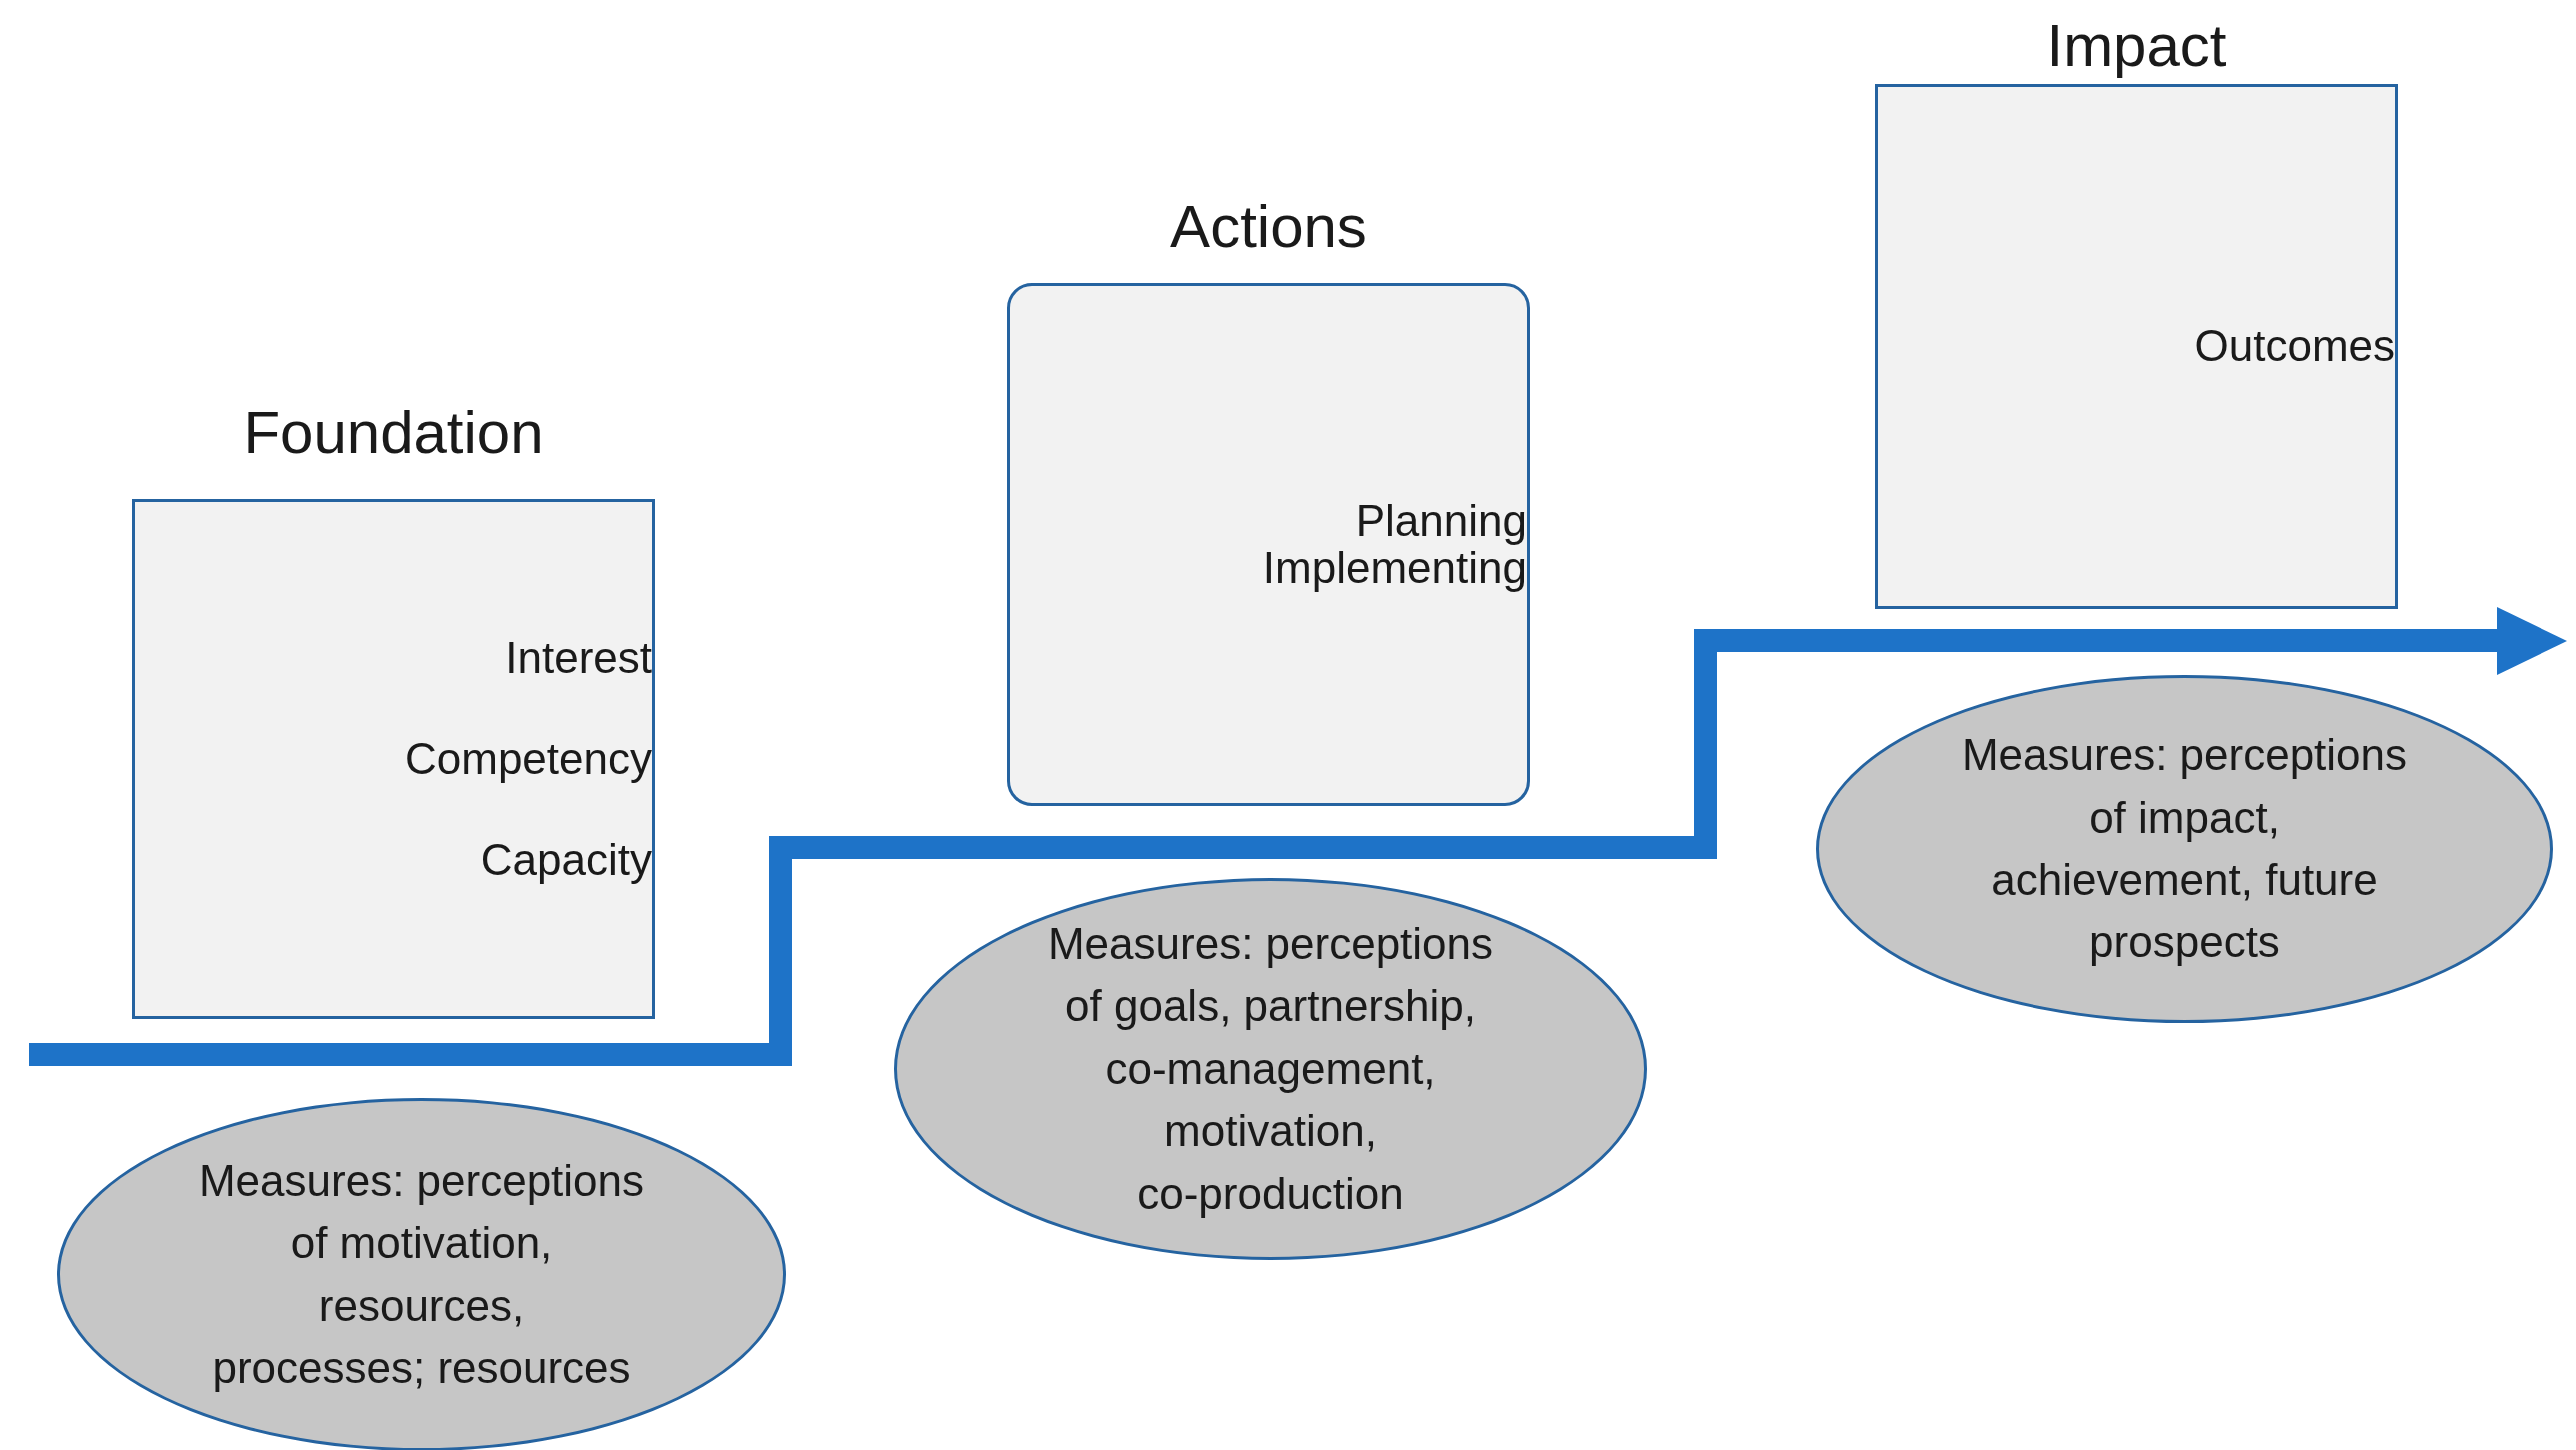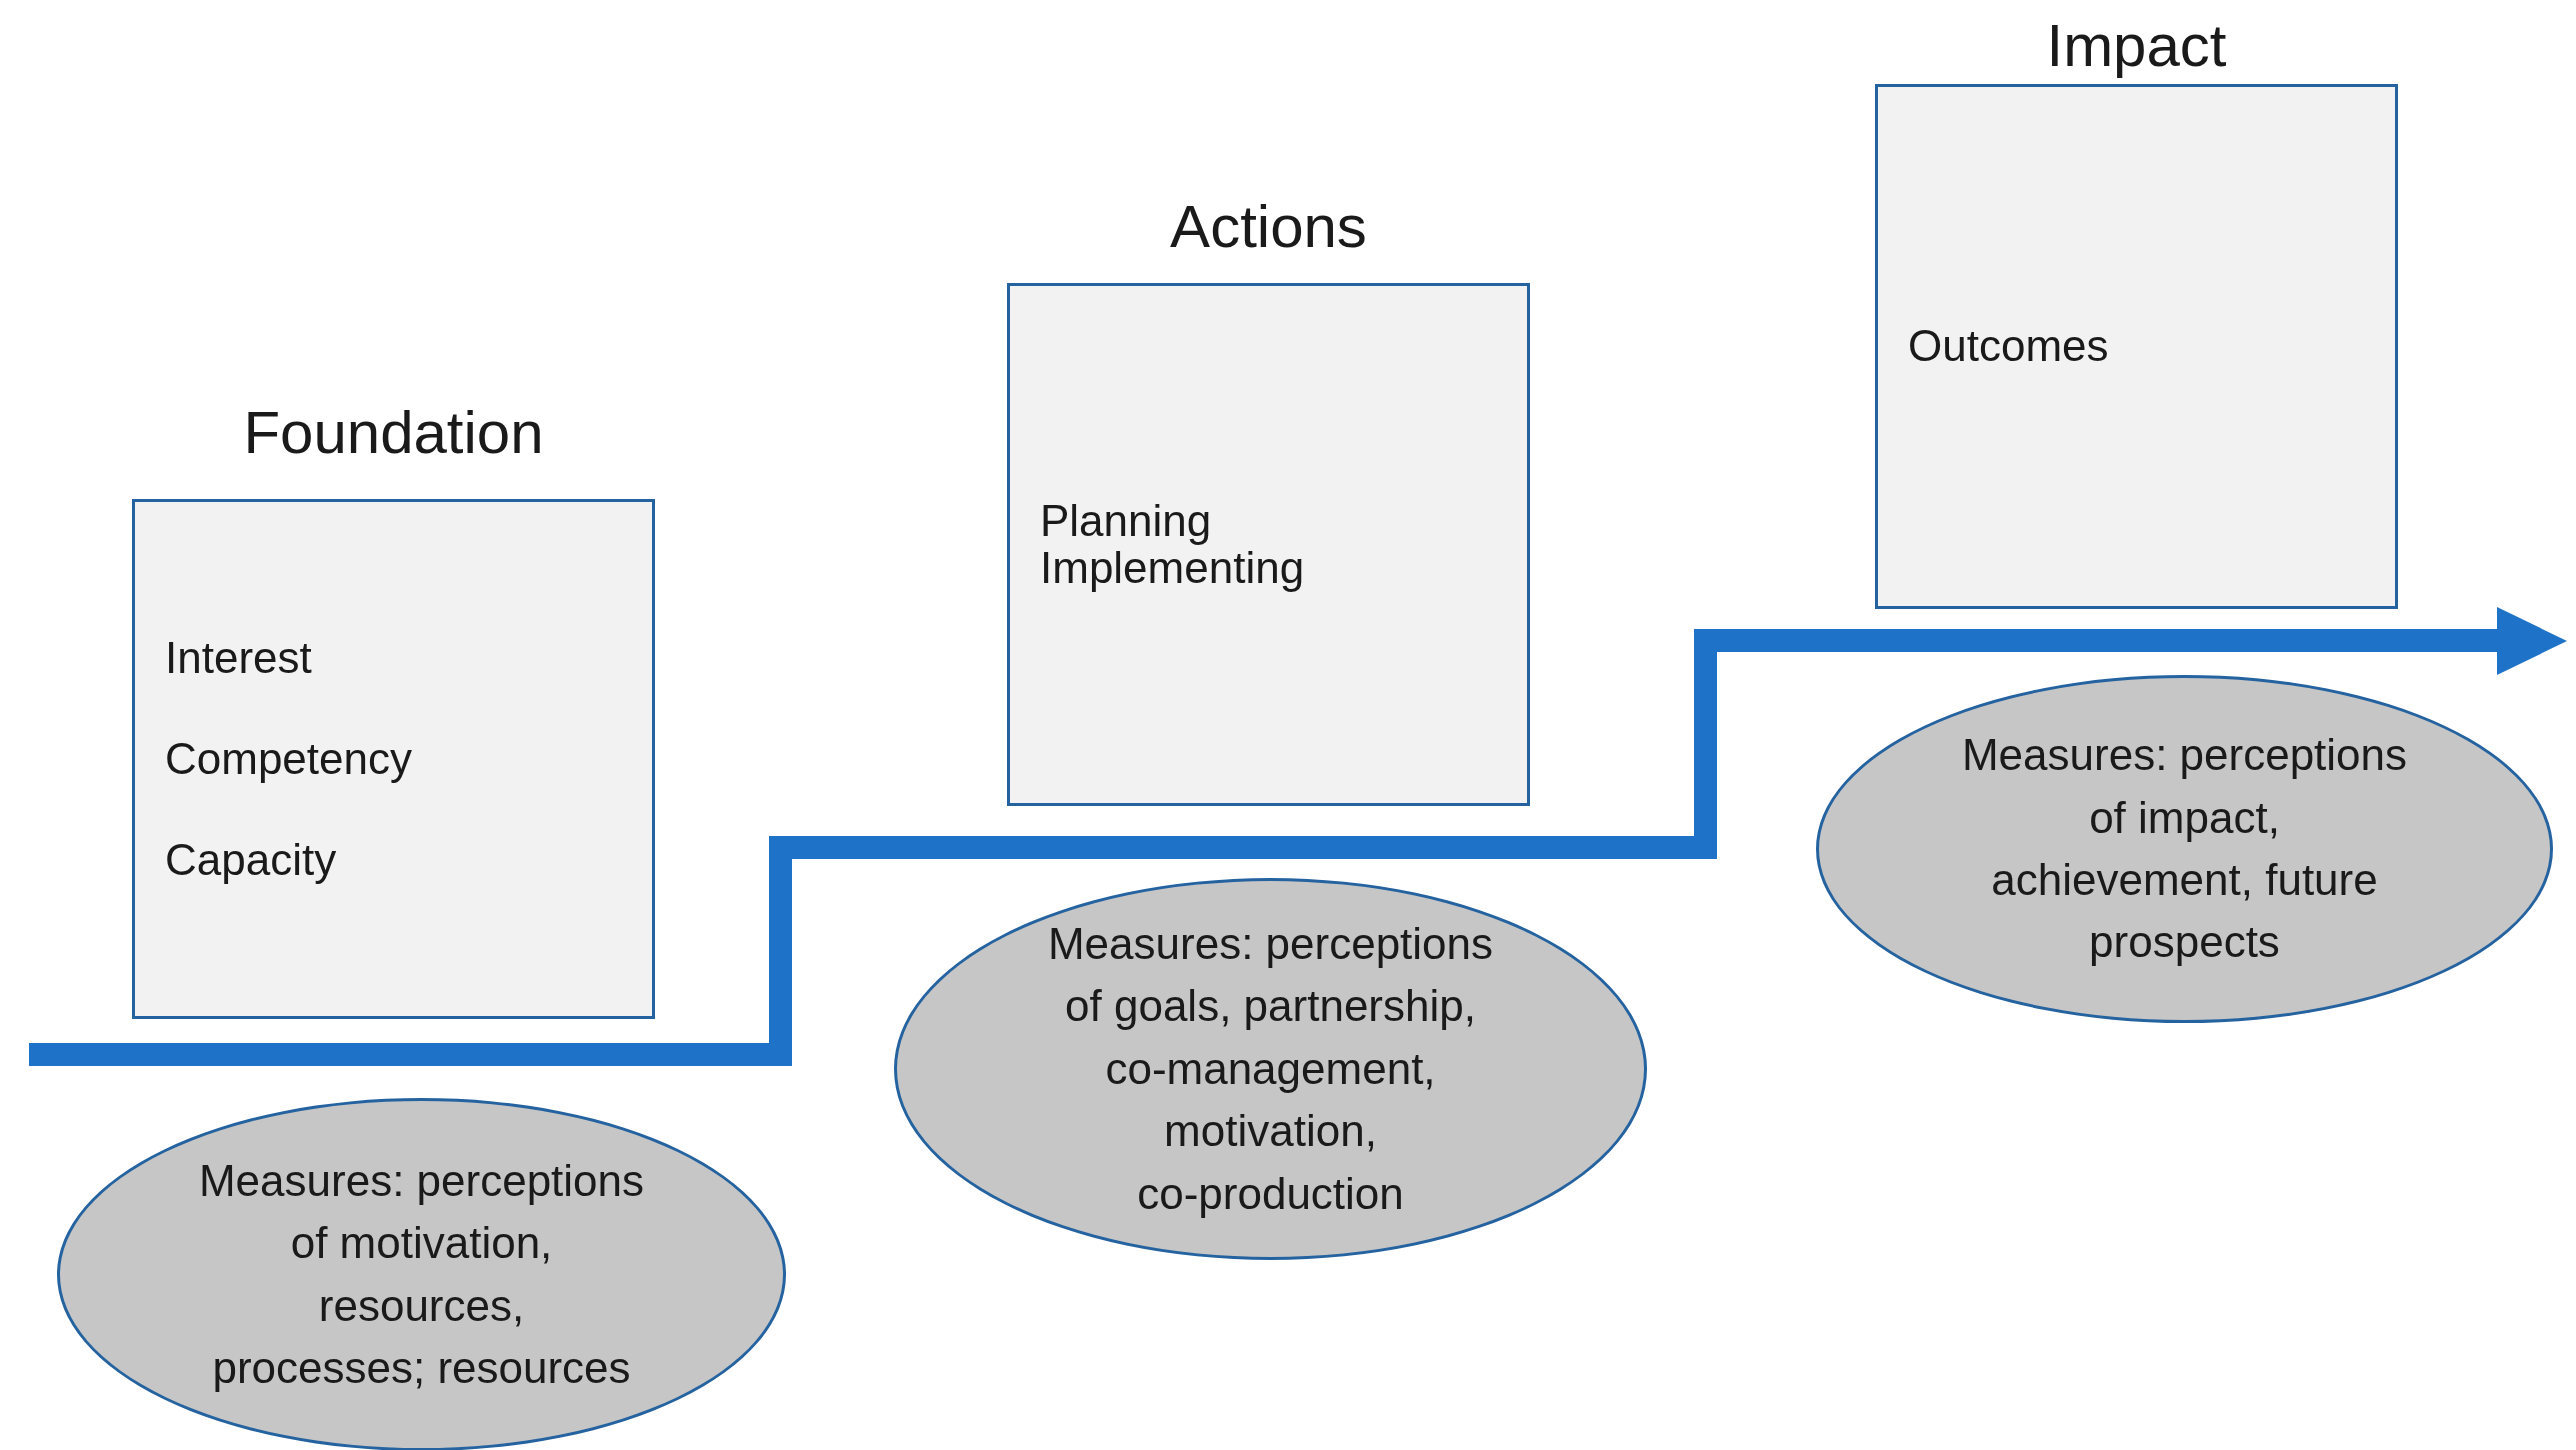--- a/index.html
+++ b/index.html
@@ -32,27 +32,27 @@
   .t2{left:1007px;top:195px;width:523px;}
   .t3{left:1875px;top:14px;width:523px;}
   
   .stage-box{
     position:absolute;
     background:var(--box-fill);
     border:3.9px solid var(--shape-border-blue);
     box-sizing:border-box;
     display:flex;
     flex-direction:column;
-    align-items:flex-start;
+    align-items:flex-end;
     justify-content:center;
     text-align:center;
     padding-left:30px;
   }
   .b1{left:132px;top:499px;width:523px;height:520px;gap:55px;}
-  .b2{left:1007px;top:283px;width:523px;height:523px;}
+  .b2{left:1007px;top:283px;width:523px;height:523px;border-radius:25px;}
   .b3{left:1875px;top:84px;width:523px;height:525px;}
   .box-line{
     font-size:44px;
     line-height:1.05;
     white-space:nowrap;
   }
   
   .measure-ellipse{
     position:absolute;
     background:var(--ellipse-fill);

